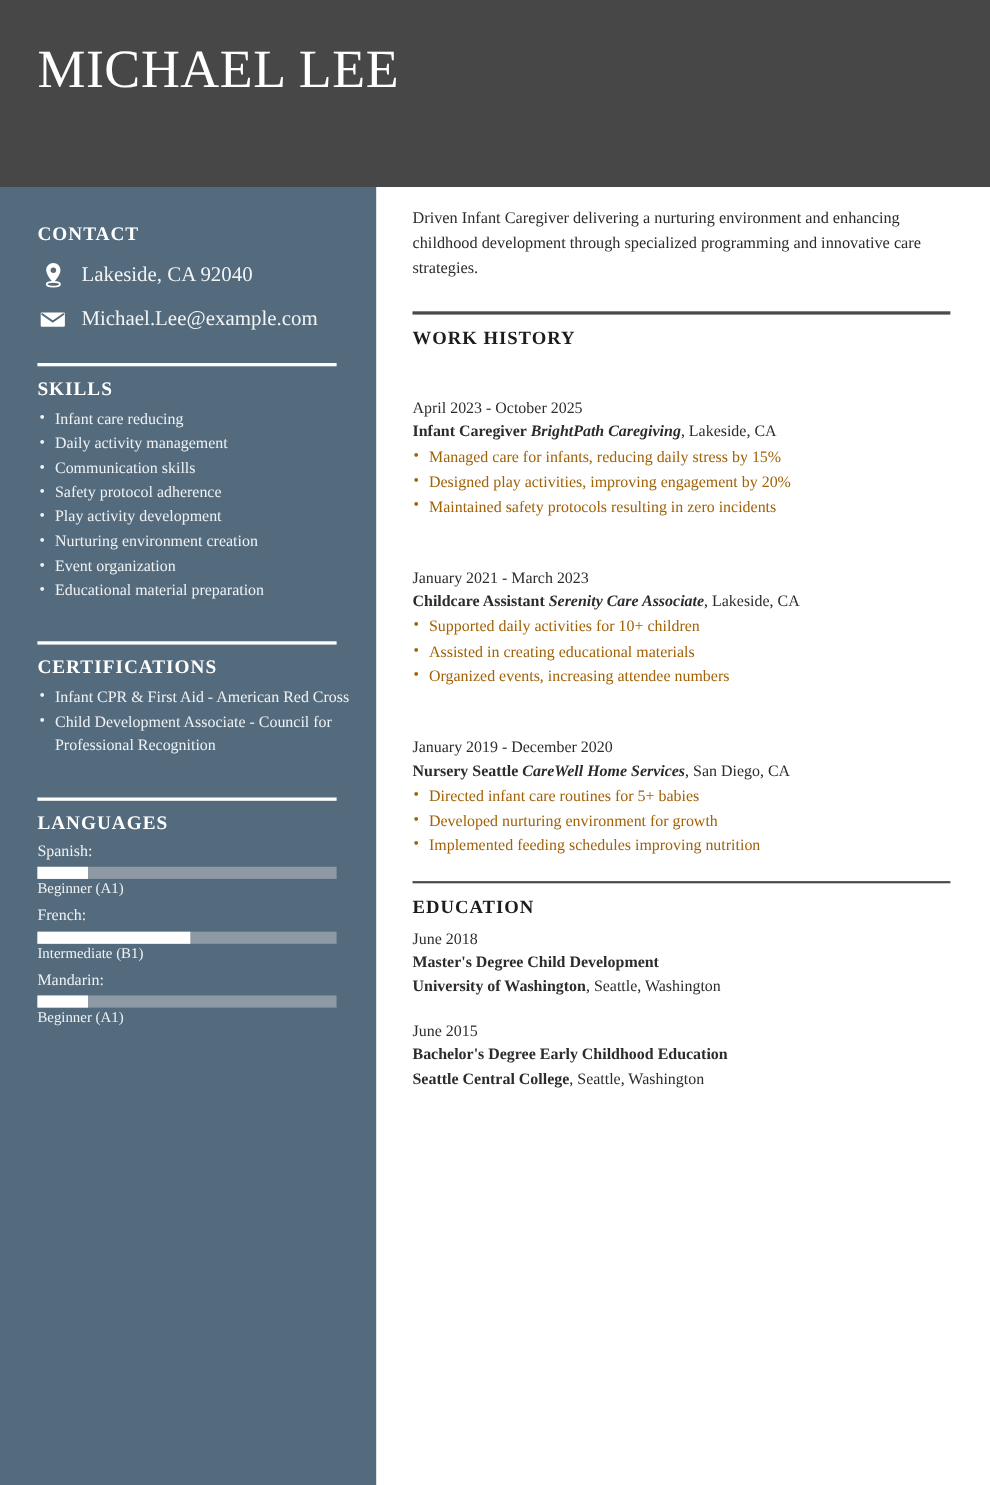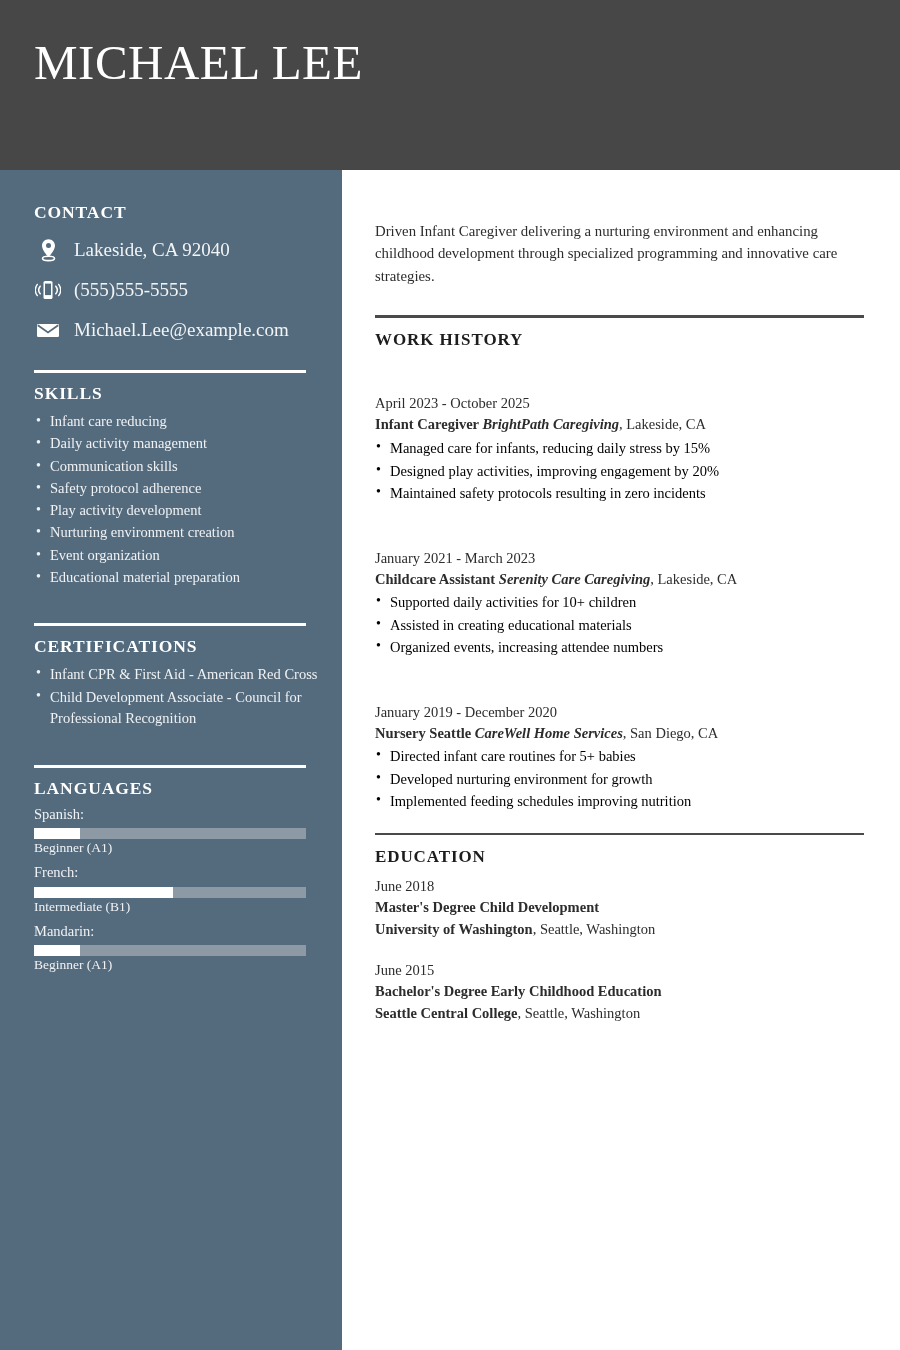--- a/index.html
+++ b/index.html
@@ -141,21 +141,21 @@
     line-height: 1.2;
   }
 
   
   .main {
     position: absolute;
     left: 342px; top: 170px;
     width: 558px;
     height: 1180px;
     background: #ffffff;
-    padding: 50px 36px 0 33px;
+    padding: 18px 36px 0 33px;
   }
 
   .summary {
     font-size: 14.8px;
     color: #2c2c2c;
     line-height: 1.52;
     margin-bottom: 28px;
   }
 
   .main-rule {
@@ -186,21 +186,21 @@
   }
   .entry-title { font-weight: bold; }
   .entry-company { font-weight: bold; font-style: italic; }
   .entry-school { font-weight: bold; }
   .entry-location { font-weight: normal; font-style: normal; }
 
   .bullets { list-style: none; margin-top: 1px; }
   .bullets li {
     position: relative;
     font-size: 14.5px;
-    color: #000000;
+    color: #a16207;
     line-height: 1.55;
     padding-left: 15px;
   }
   .bullets li::before {
     content: "\2022";
     position: absolute;
     left: 1px;
     top: -1px;
     font-size: 14px;
   }
@@ -227,33 +227,20 @@
           <span class="contact-icon">
             <svg width="19" height="24" viewBox="0 0 19 24">
               <path d="M9.5 1.2C5.9 1.2 3 4.1 3 7.7c0 4.6 6.5 11.4 6.5 11.4S16 12.3 16 7.7c0-3.6-2.9-6.5-6.5-6.5z" fill="#ffffff"></path>
               <circle cx="9.5" cy="7.6" r="2.5" fill="#546b7d"></circle>
               <ellipse cx="9.5" cy="20.4" rx="6" ry="2.2" fill="none" stroke="#ffffff" stroke-width="1.6"></ellipse>
             </svg>
           </span>
           <span class="contact-text">Lakeside, CA 92040</span>
         </div>
 
-        <div class="contact-row">
-          <span class="contact-icon">
-            <svg width="26" height="24" viewBox="0 0 26 24">
-              <rect x="8.5" y="3" width="9" height="18" rx="1.6" fill="#ffffff"></rect>
-              <rect x="10" y="5.6" width="6" height="11.5" fill="#546b7d"></rect>
-              <path d="M5.2 8.2a6 6 0 0 0 0 7.6" stroke="#ffffff" stroke-width="1.5" fill="none" stroke-linecap="round"></path>
-              <path d="M2.3 6.4a9.5 9.5 0 0 0 0 11.2" stroke="#ffffff" stroke-width="1.4" fill="none" stroke-linecap="round"></path>
-              <path d="M20.8 8.2a6 6 0 0 1 0 7.6" stroke="#ffffff" stroke-width="1.5" fill="none" stroke-linecap="round"></path>
-              <path d="M23.7 6.4a9.5 9.5 0 0 1 0 11.2" stroke="#ffffff" stroke-width="1.4" fill="none" stroke-linecap="round"></path>
-            </svg>
-          </span>
-          <span class="contact-text">(555)555-5555</span>
-        </div>
 
         <div class="contact-row">
           <span class="contact-icon">
             <svg width="24" height="18" viewBox="0 0 24 18">
               <rect x="1" y="3" width="22" height="13" rx="1.2" fill="#ffffff"></rect>
               <path d="M1.8 4.2 L12 11.4 L22.2 4.2" fill="none" stroke="#546b7d" stroke-width="1.8"></path>
             </svg>
           </span>
           <span class="contact-text">Michael.Lee@example.com</span>
         </div>
@@ -330,21 +317,21 @@
         <div class="entry-line"><span class="entry-title">Infant Caregiver </span><span class="entry-company">BrightPath Caregiving</span><span class="entry-location">, Lakeside, CA</span></div>
         <ul class="bullets">
           <li>Managed care for infants, reducing daily stress by 15%</li>
           <li>Designed play activities, improving engagement by 20%</li>
           <li>Maintained safety protocols resulting in zero incidents</li>
         </ul>
       </div>
 
       <div class="entry">
         <div class="entry-date">January 2021 - March 2023</div>
-        <div class="entry-line"><span class="entry-title">Childcare Assistant </span><span class="entry-company">Serenity Care Caregiving</span><span class="entry-location">, Lakeside, CA</span></div>
+        <div class="entry-line"><span class="entry-title">Childcare Assistant </span><span class="entry-company">Serenity Care Associate</span><span class="entry-location">, Lakeside, CA</span></div>
         <ul class="bullets">
           <li>Supported daily activities for 10+ children</li>
           <li>Assisted in creating educational materials</li>
           <li>Organized events, increasing attendee numbers</li>
         </ul>
       </div>
 
       <div class="entry">
         <div class="entry-date">January 2019 - December 2020</div>
         <div class="entry-line"><span class="entry-title">Nursery Seattle </span><span class="entry-company">CareWell Home Services</span><span class="entry-location">, San Diego, CA</span></div>

